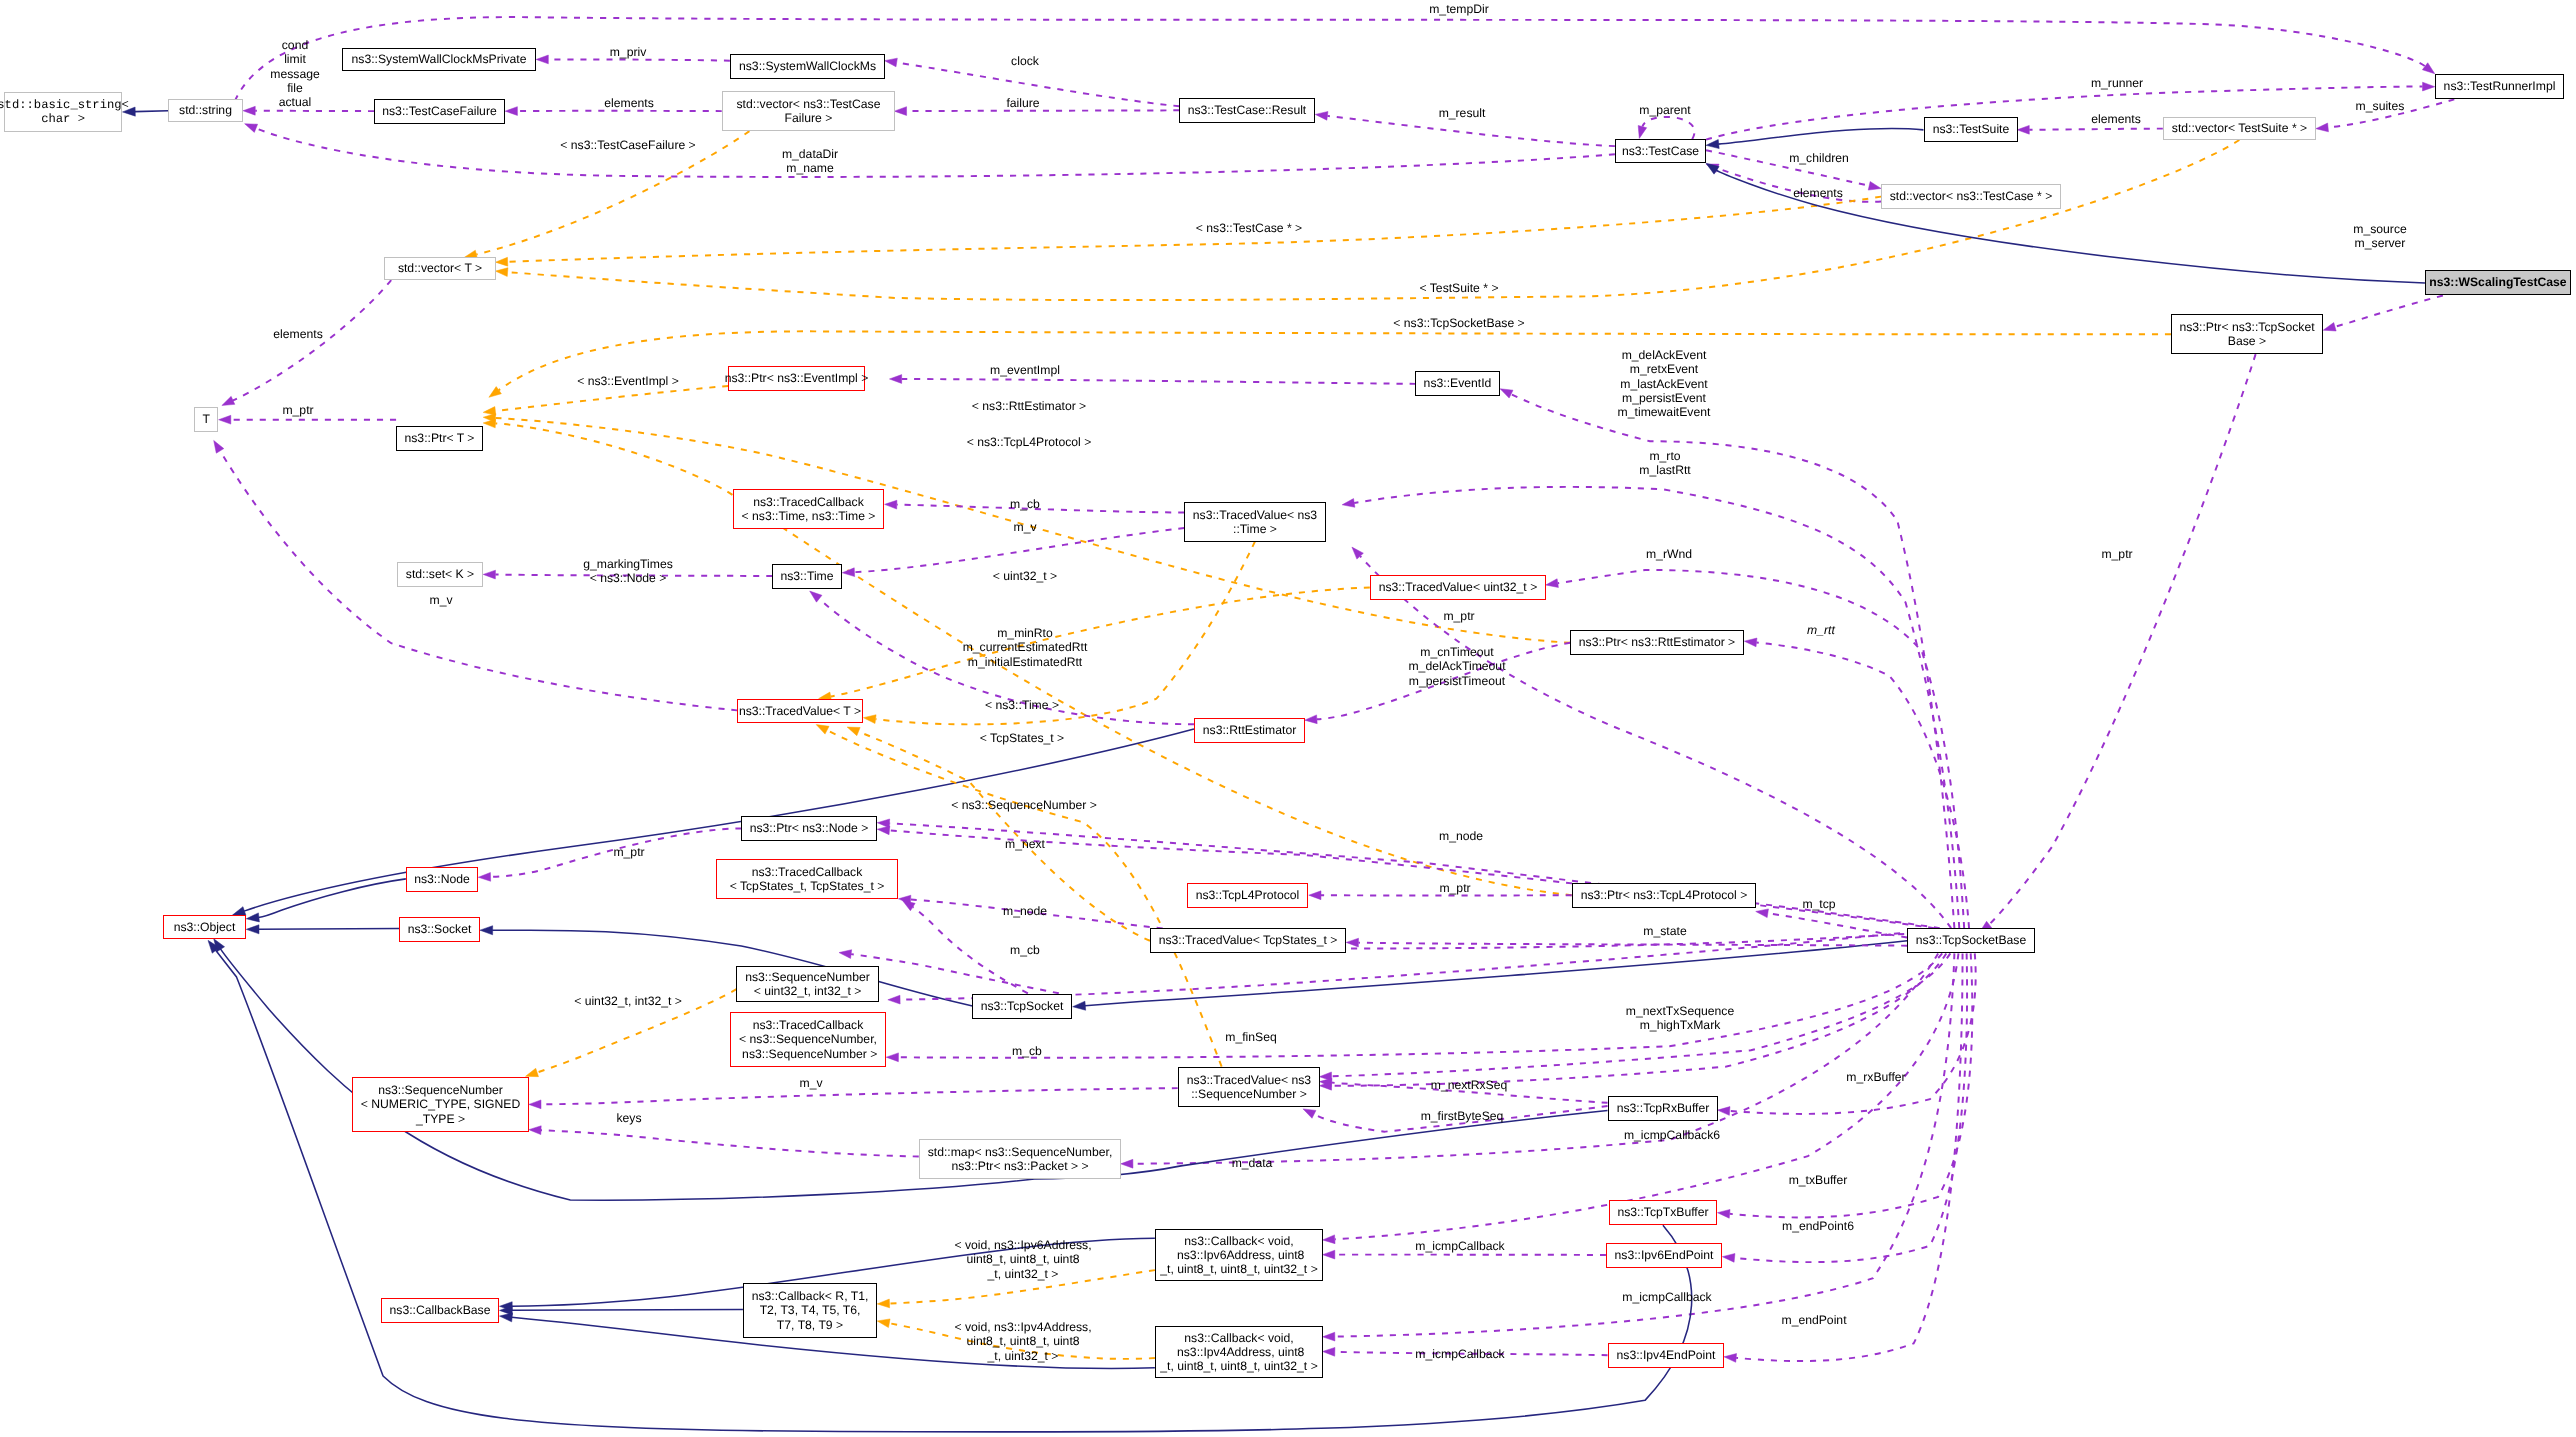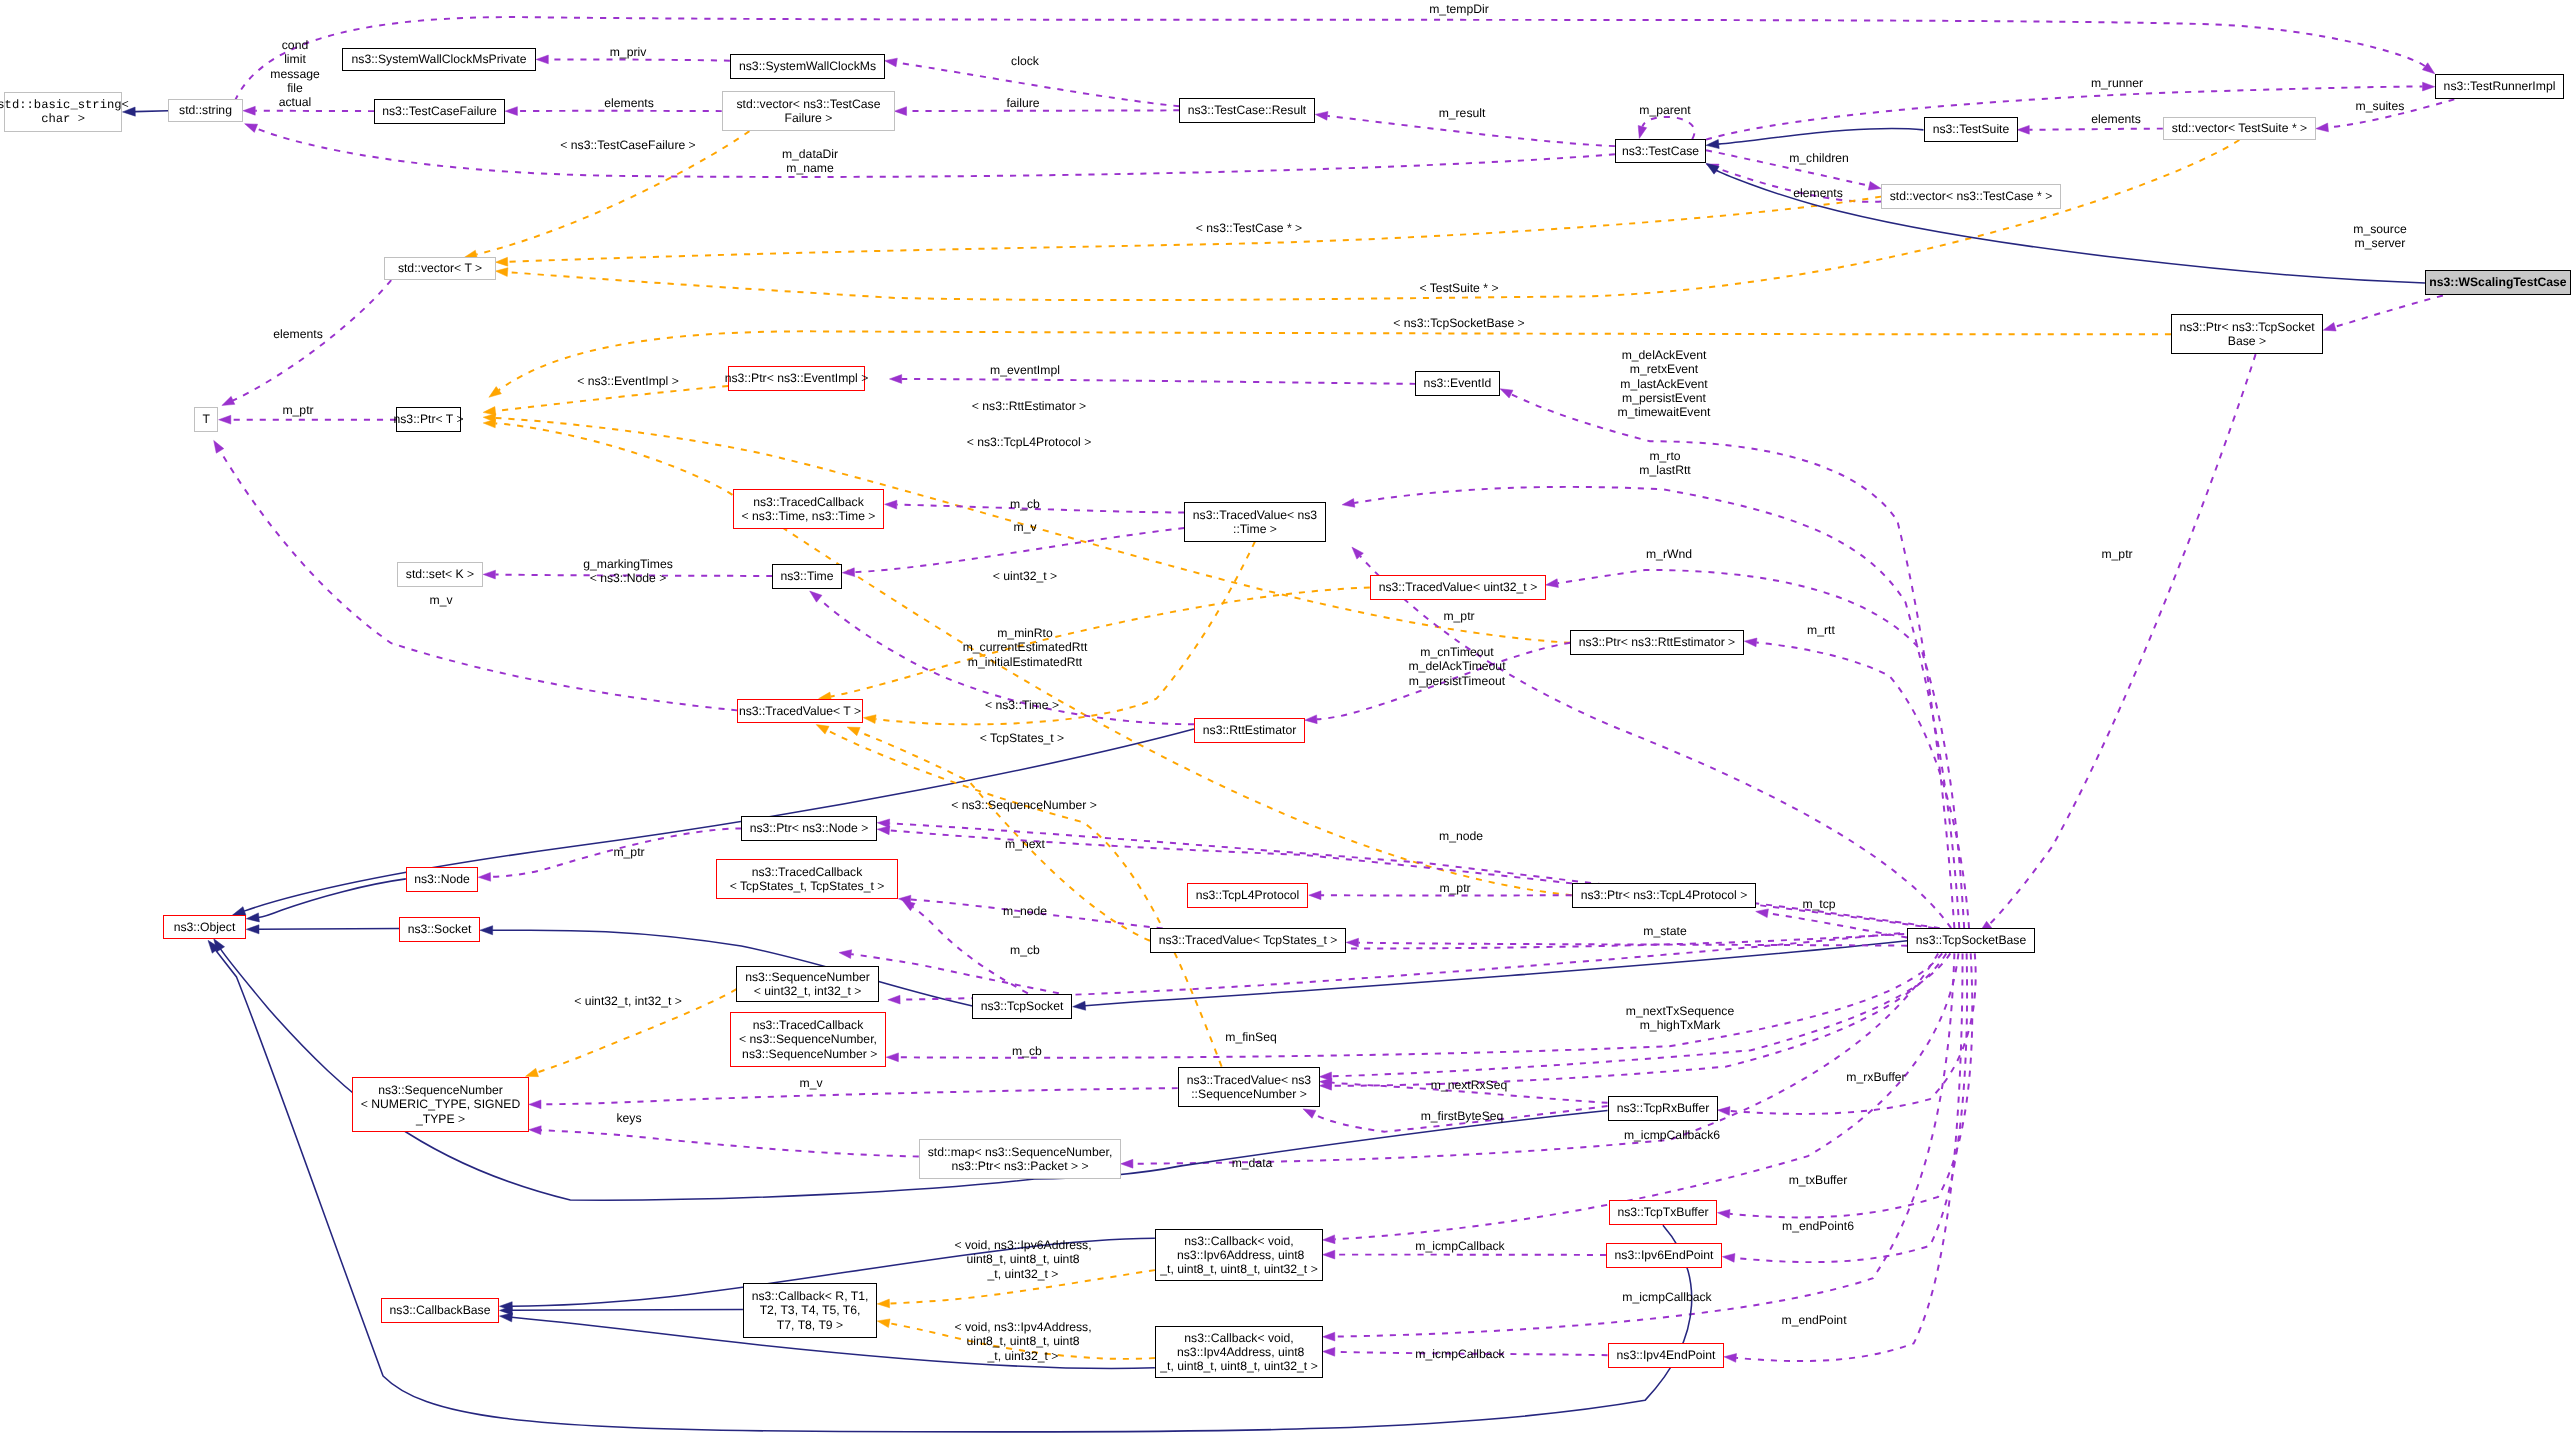--- a/index.html
+++ b/index.html
@@ -202,21 +202,21 @@
     <div class="node s-b" style="left: 1179px; top: 98px; width: 136px; height: 25px;"><span>ns3::TestCase::Result</span></div>
     <div class="node s-b" style="left: 1615px; top: 139px; width: 91px; height: 23.6px;"><span>ns3::TestCase</span></div>
     <div class="node s-b" style="left: 2435px; top: 74px; width: 129px; height: 25px;"><span>ns3::TestRunnerImpl</span></div>
     <div class="node s-b" style="left: 1924px; top: 117px; width: 94px; height: 25px;"><span>ns3::TestSuite</span></div>
     <div class="node s-g" style="left: 2163px; top: 117px; width: 153px; height: 23px;"><span>std::vector&lt; TestSuite * &gt;</span></div>
     <div class="node s-g" style="left: 1881px; top: 184px; width: 180px; height: 25px;"><span>std::vector&lt; ns3::TestCase * &gt;</span></div>
     <div class="node s-hl" style="left: 2425px; top: 270px; width: 146px; height: 25px; font-weight: bold;"><span>ns3::WScalingTestCase</span></div>
     <div class="node s-b" style="left: 2171px; top: 314px; width: 152px; height: 40px;"><span>ns3::Ptr&lt; ns3::TcpSocket</span><span>Base &gt;</span></div>
     <div class="node s-g" style="left: 384px; top: 257px; width: 112px; height: 23px;"><span>std::vector&lt; T &gt;</span></div>
     <div class="node s-g" style="left: 194px; top: 407px; width: 24.4px; height: 25px;"><span>T</span></div>
-    <div class="node s-b" style="left: 396px; top: 407px; width: 65px; height: 25px;"><span>ns3::Ptr&lt; T &gt;</span></div>
+    <div class="node s-b" style="left: 396px; top: 426px; width: 87px; height: 25px;"><span>ns3::Ptr&lt; T &gt;</span></div>
     <div class="node s-r" style="left: 728px; top: 366px; width: 137px; height: 25px;"><span>ns3::Ptr&lt; ns3::EventImpl &gt;</span></div>
     <div class="node s-r" style="left: 733px; top: 489px; width: 151px; height: 40px;"><span>ns3::TracedCallback</span><span>&lt; ns3::Time, ns3::Time &gt;</span></div>
     <div class="node s-b" style="left: 1184px; top: 502px; width: 142px; height: 40px;"><span>ns3::TracedValue&lt; ns3</span><span>::Time &gt;</span></div>
     <div class="node s-b" style="left: 772px; top: 564px; width: 70px; height: 25px;"><span>ns3::Time</span></div>
     <div class="node s-g" style="left: 397px; top: 562px; width: 86px; height: 25px;"><span>std::set&lt; K &gt;</span></div>
     <div class="node s-b" style="left: 1415px; top: 371px; width: 85px; height: 25px;"><span>ns3::EventId</span></div>
     <div class="node s-r" style="left: 1370px; top: 575px; width: 176px; height: 25px;"><span>ns3::TracedValue&lt; uint32_t &gt;</span></div>
     <div class="node s-b" style="left: 1570px; top: 630px; width: 174px; height: 25px;"><span>ns3::Ptr&lt; ns3::RttEstimator &gt;</span></div>
     <div class="node s-r" style="left: 737px; top: 699px; width: 126px; height: 23.6px;"><span>ns3::TracedValue&lt; T &gt;</span></div>
     <div class="node s-r" style="left: 1194px; top: 718px; width: 111px; height: 25px;"><span>ns3::RttEstimator</span></div>
@@ -270,21 +270,21 @@
     <div class="elabel" style="left: 628px; top: 557px;"><span>g_markingTimes</span><span>&lt; ns3::Node &gt;</span></div>
     <div class="elabel" style="left: 441px; top: 593px;"><span>m_v</span></div>
     <div class="elabel" style="left: 1025px; top: 497px;"><span>m_cb</span></div>
     <div class="elabel" style="left: 1025px; top: 520px;"><span>m_v</span></div>
     <div class="elabel" style="left: 1025px; top: 569px;"><span>&lt; uint32_t &gt;</span></div>
     <div class="elabel" style="left: 1025px; top: 363px;"><span>m_eventImpl</span></div>
     <div class="elabel" style="left: 1664px; top: 348px;"><span>m_delAckEvent</span><span>m_retxEvent</span><span>m_lastAckEvent</span><span>m_persistEvent</span><span>m_timewaitEvent</span></div>
     <div class="elabel" style="left: 1665px; top: 449px;"><span>m_rto</span><span>m_lastRtt</span></div>
     <div class="elabel" style="left: 1669px; top: 547px;"><span>m_rWnd</span></div>
     <div class="elabel" style="left: 1459px; top: 609px;"><span>m_ptr</span></div>
-    <div class="elabel" style="left: 1821px; top: 623px;"><span>m_rtt</span></div>
+    <div class="elabel" style="left: 1821px; top: 623px; font-style: italic;"><span>m_rtt</span></div>
     <div class="elabel" style="left: 2117px; top: 547px;"><span>m_ptr</span></div>
     <div class="elabel" style="left: 1457px; top: 645px;"><span>m_cnTimeout</span><span>m_delAckTimeout</span><span>m_persistTimeout</span></div>
     <div class="elabel" style="left: 1025px; top: 626px;"><span>m_minRto</span><span>m_currentEstimatedRtt</span><span>m_initialEstimatedRtt</span></div>
     <div class="elabel" style="left: 1022px; top: 698px;"><span>&lt; ns3::Time &gt;</span></div>
     <div class="elabel" style="left: 1022px; top: 731px;"><span>&lt; TcpStates_t &gt;</span></div>
     <div class="elabel" style="left: 629px; top: 845px;"><span>m_ptr</span></div>
     <div class="elabel" style="left: 1461px; top: 829px;"><span>m_node</span></div>
     <div class="elabel" style="left: 1025px; top: 837px;"><span>m_next</span></div>
     <div class="elabel" style="left: 1025px; top: 943px;"><span>m_cb</span></div>
     <div class="elabel" style="left: 1025px; top: 904px;"><span>m_node</span></div>

